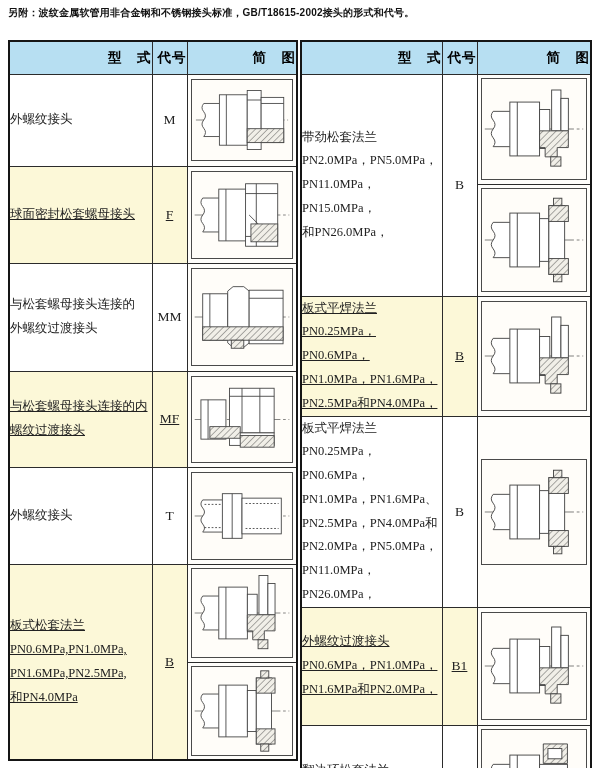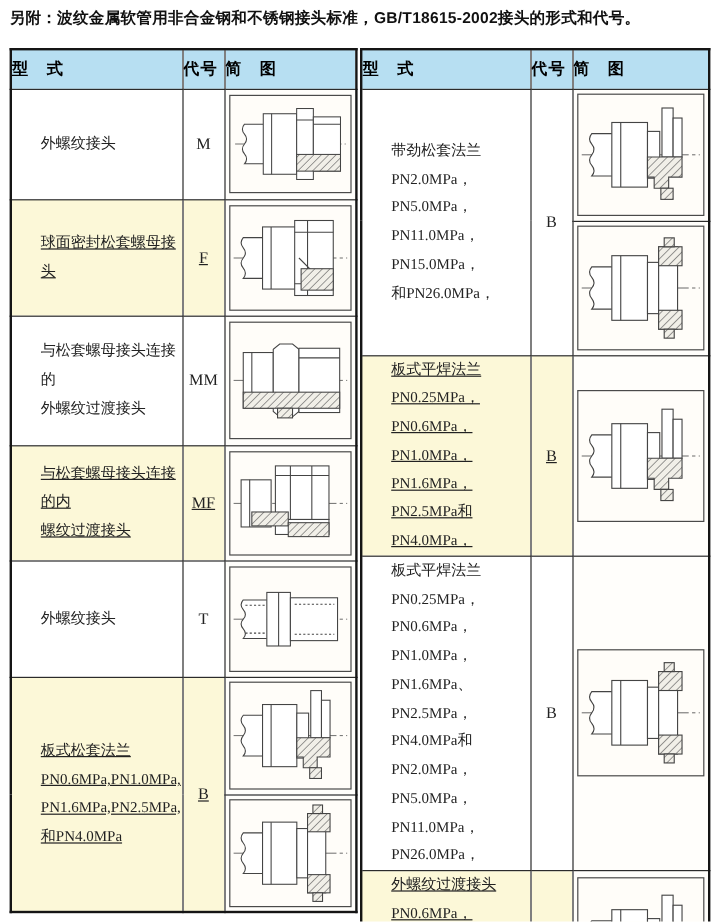--- a/index.html
+++ b/index.html
@@ -3,36 +3,36 @@
 <meta charset="utf-8">
 <style>
   html,body { margin:0; padding:0; }
   body {
     width:600px; height:768px; background:#ffffff; position:relative;
     font-family:"Liberation Sans", sans-serif; color:#1a1a1a;
     overflow:hidden;
   }
   .title {
     position:absolute; left:8px; top:6px; width:586px;
-    font-size:13px; font-weight:700; letter-spacing:0.2px; color:#111;
+    font-size:10px; font-weight:700; letter-spacing:0.2px; color:#111;
   }
   table.jt {
     position:absolute; top:40px; border-collapse:collapse; table-layout:fixed;
     border:2px solid #151515; background:#fff;
   }
   table.jt td { border:1px solid #2b2b2b; padding:0; vertical-align:middle; overflow:hidden; }
   tr.hdr td {
-    background:#b7dff2; text-align:left; font-size:13.5px; font-weight:600;
+    background:#b7dff2; text-align:right; font-size:13.5px; font-weight:600;
     color:#000; letter-spacing:1px;
   }
   td.tc {
     padding:4px 6px 4px 9px; font-family:"Liberation Serif", serif;
     font-size:12.5px; line-height:1.9; color:#222;
   }
-  td.tc .tt { white-space:pre-line; display:block;margin-left:24px; }
+  td.tc .tt { white-space:pre-line; display:block; }
   td.cc {
     text-align:center; font-family:"Liberation Serif", serif;
     font-size:13.5px; color:#222;
   }
   .yl { background:#fcf8d8;text-decoration:underline; }
   td.dc { background:#fffefb; }
   .diag {
     width:100px; margin:0 auto; border:1px solid #4a4a4a; background:#fffdf9;
     display:flex; align-items:center; justify-content:center;
   }

